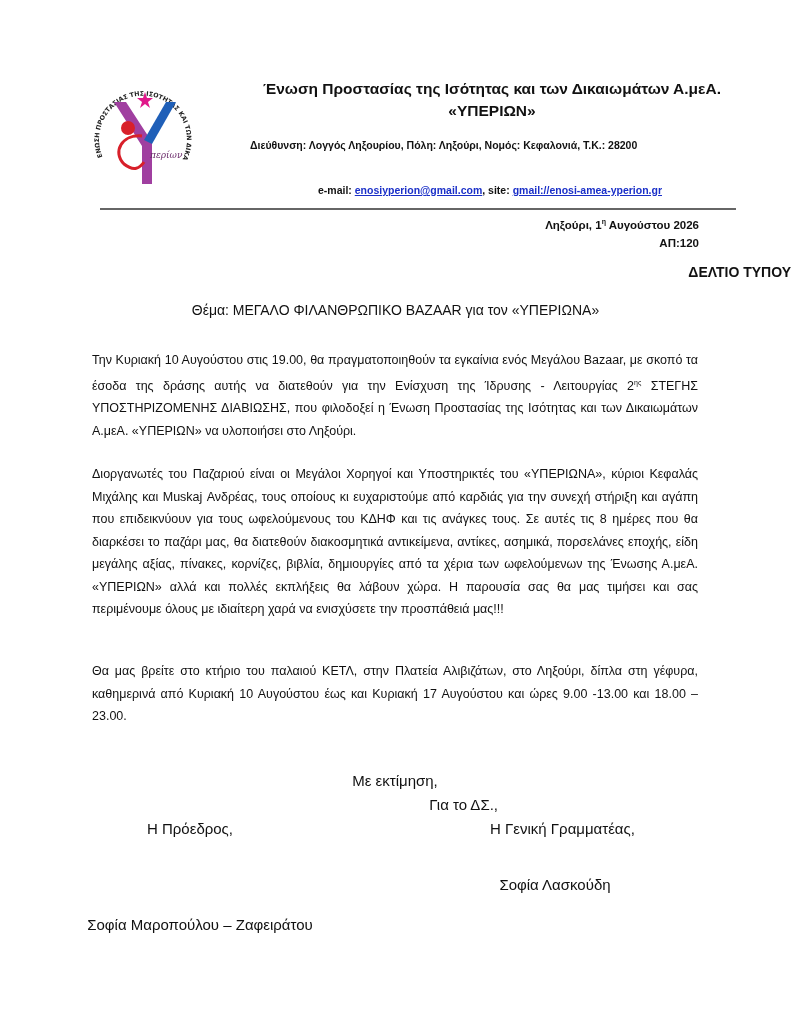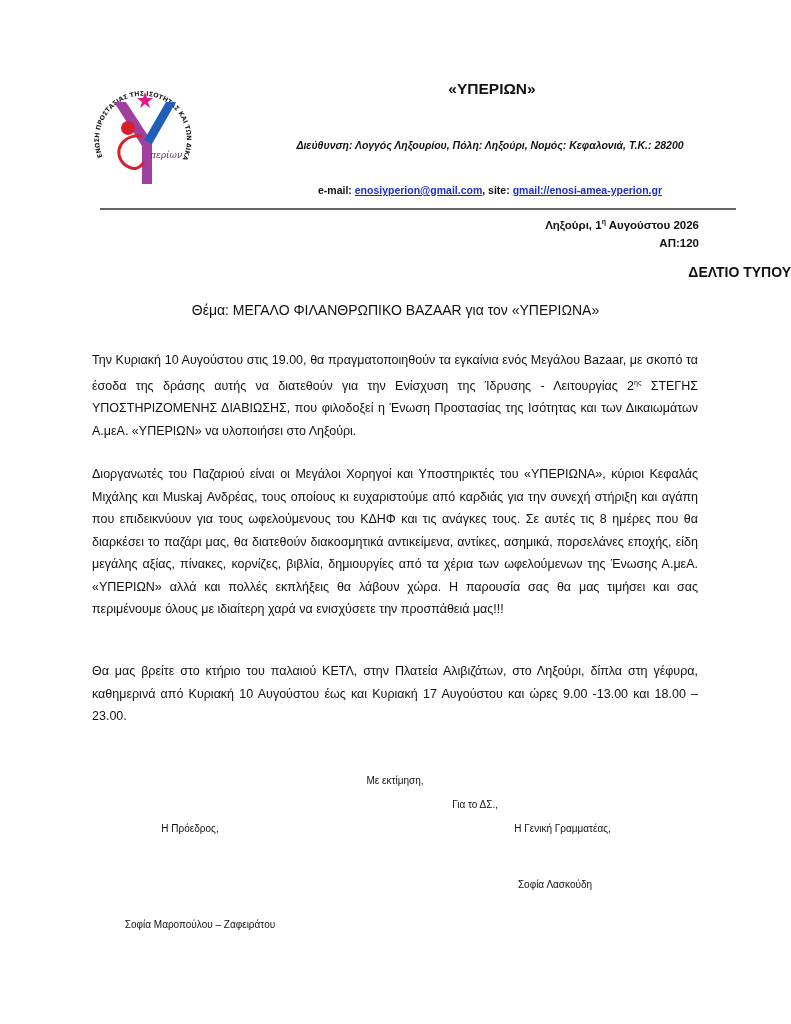--- a/index.html
+++ b/index.html
@@ -8,22 +8,22 @@
     font-family: "Liberation Sans", "DejaVu Sans", sans-serif;
     color: #111;
   }
   .abs { position: absolute; }
   .logo { left: 82px; top: 72px; width: 120px; height: 120px; }
   .org-title {
     left: 232px; top: 78px; width: 520px; text-align: center;
     font-weight: bold; font-size: 15.5px; line-height: 22px;
   }
   .contact {
-    left: 250px; top: 137px; width: 480px; text-align: center;
-    font-weight: bold; font-size: 10.5px; line-height: 16px; font-style: italic;
+    left: 250px; top: 137px; width: 480px; text-align: left;
+    font-weight: bold; font-size: 10.5px; line-height: 16px;
   }
   .contact-web {
     left: 250px; top: 182px; width: 480px; text-align: center;
     font-weight: bold; font-size: 10.5px; line-height: 16px;
   }
   .contact-web a { color: #1a2fc8; text-decoration: underline; }
   .rule { left: 100px; top: 208px; width: 636px; height: 2px; background: #666; }
   .date-block {
     right: 92px; top: 213px; text-align: right;
     font-weight: bold; font-size: 11.5px; line-height: 18px;
@@ -38,21 +38,21 @@
     font-weight: normal; font-size: 14px;
   }
   .body-text {
     left: 92px; width: 606px; font-size: 12.5px; line-height: 22.5px;
     text-align: justify;
   }
   .body-text sup { font-size: 7px; }
   .p1 { top: 349px; }
   .p2 { top: 463px; }
   .p3 { top: 660px; }
-  .sig { font-size: 10px; line-height: 18px; text-align: center; }
+  .sig { font-size: 15px; line-height: 18px; text-align: center; }
   .sig-c1 { left: 295px; top: 772px; width: 200px; }
   .sig-c2 { left: 298px; top: 796px; width: 200px; text-align: right; }
   .sig-l1 { left: 110px; top: 820px; width: 160px; }
   .sig-r1 { left: 470px; top: 820px; width: 185px; }
   .sig-l2 { left: 70px; top: 916px; width: 260px; text-align: center; }
   .sig-r2 { left: 480px; top: 876px; width: 150px; }
 </style>
 </head>
 <body>
 
@@ -71,20 +71,21 @@
 
     <polygon points="84,30 94,30 70,72 62,68" fill="#1f5fb8"></polygon>
 
     <circle cx="46" cy="56" r="7" fill="#d8202a"></circle>
     <path d="M 60 64 C 40 62, 30 80, 42 92 C 52 100, 58 96, 62 90" stroke="#d8202a" stroke-width="3" fill="none"></path>
     <text x="68" y="86" font-size="9" font-style="italic" fill="#6a2a6a" font-family="DejaVu Serif, serif">περίων</text>
   </svg>
 </div>
 
 <div class="abs org-title">
+  <div>Ένωση Προστασίας της Ισότητας και των Δικαιωμάτων Α.μεΑ.</div>
   <div>«ΥΠΕΡΙΩΝ»</div>
 </div>
 
 <div class="abs contact">
   <div>Διεύθυνση: Λογγός Ληξουρίου, Πόλη: Ληξούρι, Νομός: Κεφαλονιά, Τ.Κ.: 28200</div>
 </div>
 
 <div class="abs contact-web">
   <span>e-mail: </span><a>enosiyperion@gmail.com</a><span>, site: </span><a>gmail://enosi-amea-yperion.gr</a>
 </div>

